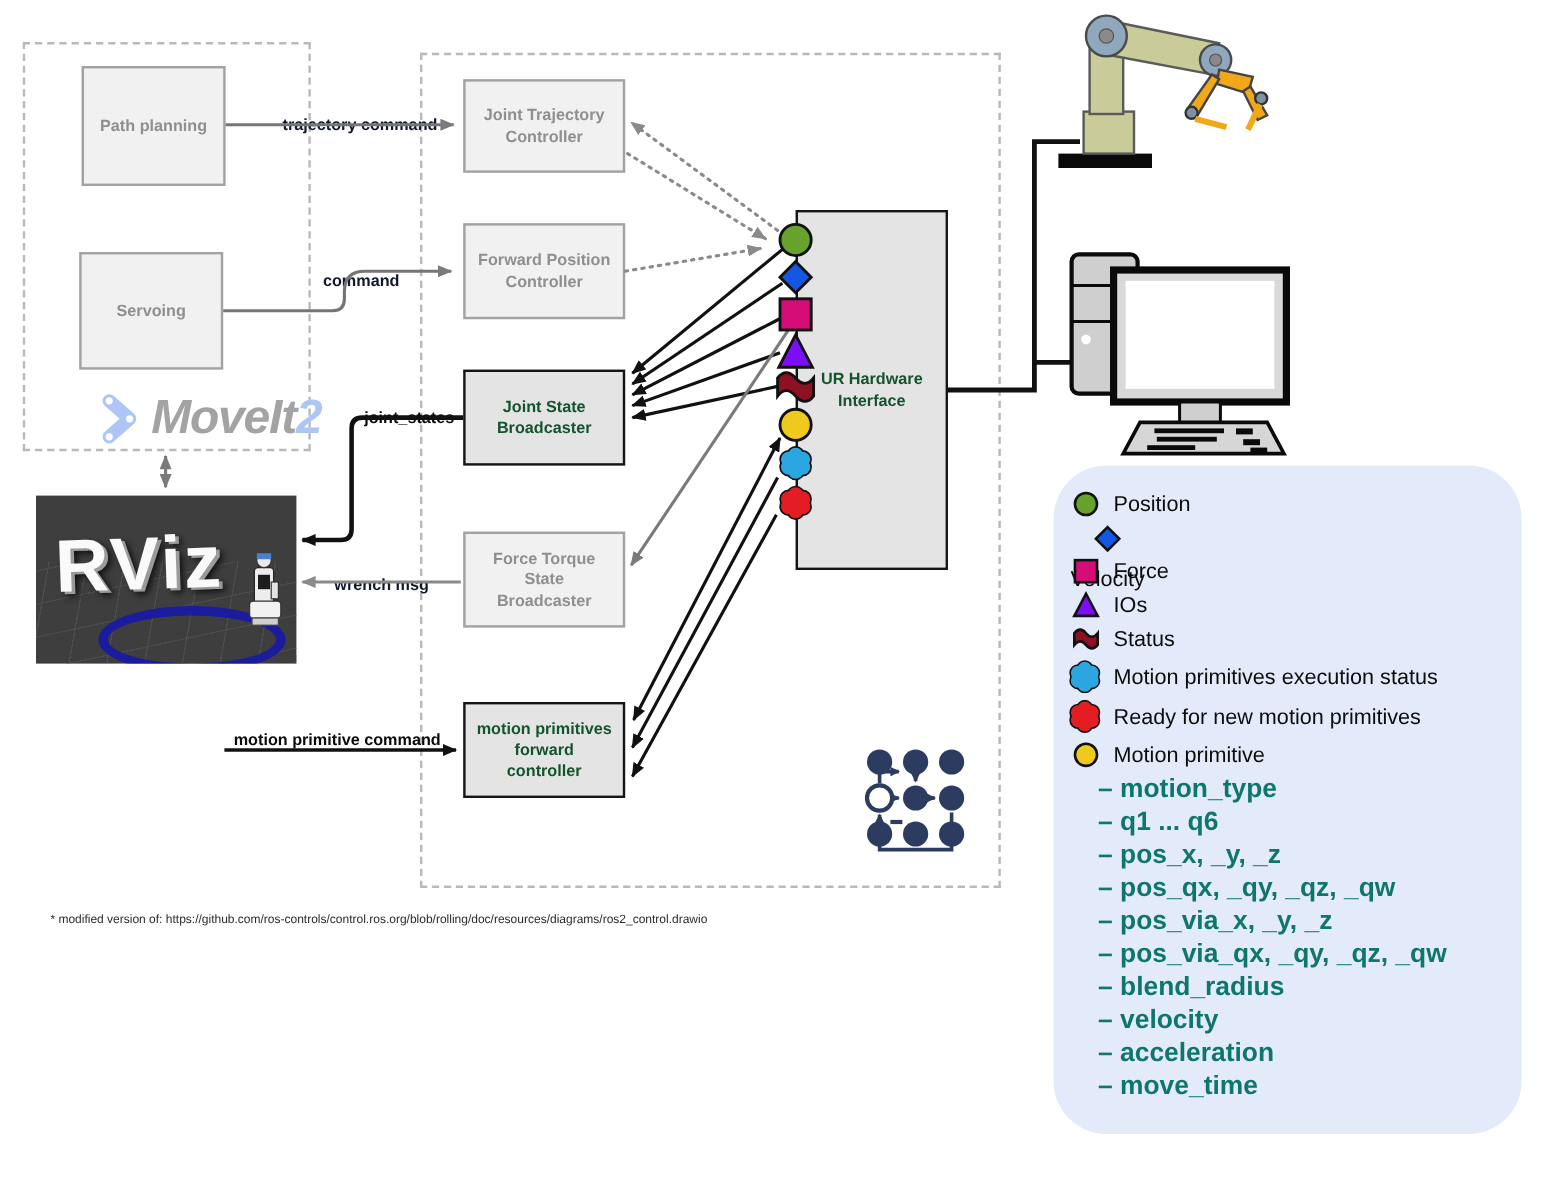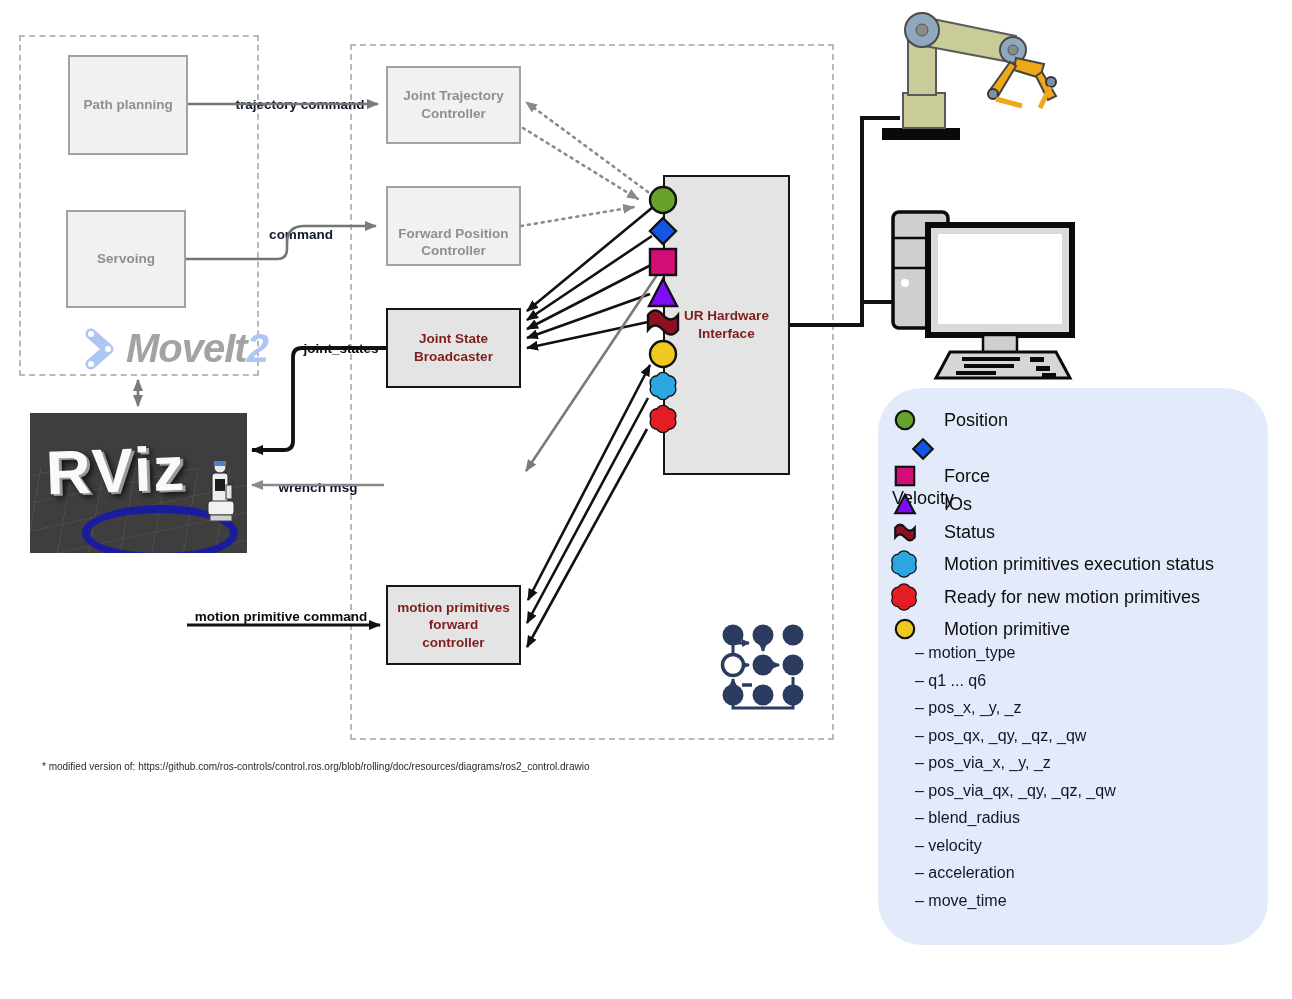--- a/index.html
+++ b/index.html
@@ -1,41 +1,41 @@
 <!DOCTYPE html>
 <html><head>
 <meta charset="utf-8">
 <style>
   html,body{margin:0;padding:0;background:#fff;}
   body{font-family:"Liberation Sans", sans-serif; width:1292px; height:999px; position:relative; overflow:hidden;}
   .stage{position:absolute; inset:0;}
   .dashedbox{position:absolute; border:2px dashed #b9b9b9; background:transparent;}
   .node{position:absolute; display:flex; align-items:center; justify-content:center; text-align:center; font-weight:bold; font-size:13.5px; line-height:1.3; box-sizing:border-box; padding:4px 8px;}
   .node.light{background:#f1f1f1; border:2px solid #a2a2a2; color:#8f8f8f;}
-  .node.dark{background:#e4e4e4; border:2px solid #151515; color:#7f1d1d;}
+  .node.dark{background:#e4e4e4; border:2px solid #151515; color:#14532d;}
   .edge-label{position:absolute; transform:translate(-50%,-50%); font-weight:bold; font-size:13.5px; white-space:nowrap;}
   .edge-label.gray{color:#0f172a;}
   .edge-label.black{color:#0a0a0a;}
   .svglayer{position:absolute; inset:0; pointer-events:none;}
   
   .moveit-logo{position:absolute; left:84px; top:326px; display:flex; align-items:center; gap:8px;}
   .moveit-text{font-size:40px; font-weight:bold; font-style:italic; color:#a3a3a3; letter-spacing:-1px;}
   .moveit-text .two{color:#aec6f5;}
   
   .rviz{position:absolute; left:30px; top:413px; width:217px; height:140px; background:#3e3e3e; overflow:hidden;}
   .rviz .grid{position:absolute; left:-20px; right:-20px; bottom:-10px; height:95px; opacity:.55;
     background-image:repeating-linear-gradient(100deg,transparent 0 30px,#5a5a5a 30px 31px),
                      repeating-linear-gradient(-12deg,transparent 0 26px,#565656 26px 27px);}
   .rviz .ring{position:absolute; left:52px; top:92px; width:140px; height:40px; border:8px solid #1717a8; border-radius:50%; opacity:.9;}
   .rviz .logo{position:absolute; left:16px; top:22px; font-size:62px; font-weight:bold; color:#fafafa; letter-spacing:2px; transform:rotate(-2deg);
     text-shadow:3px 2px 0 #9a9a9a, 5px 4px 6px rgba(0,0,0,.8);}
   
   .legend{position:absolute; left:878px; top:388px; width:390px; height:557px; background:#e3ebfa; border-radius:44px;}
-  .lrow{position:absolute; display:flex; align-items:center; gap:26px; color:#0c0c0c; font-size:18px;}
-  .lsub{position:absolute; color:#0f172a; font-size:16px; white-space:nowrap;}
+  .lrow{position:absolute; display:flex; align-items:center; gap:10px; color:#0c0c0c; font-size:18px;}
+  .lsub{position:absolute; color:#0f766e; font-size:22px; white-space:nowrap;font-weight:bold;}
   .footnote{position:absolute; left:42px; top:761px; font-size:10px; color:#2a2a2a;}
   .ursim-label{position:absolute; transform:translate(-50%,-50%); font-size:14px; color:#111;}
 </style>
 </head>
 <body>
 
 <div class="stage">
 
   <div class="dashedbox" style="left:19px; top:35px; width:236px; height:337px;"></div>
   <div class="dashedbox" style="left:350px; top:44px; width:480px; height:692px;"></div>
@@ -43,25 +43,28 @@
   <div class="node light" style="left:68px; top:55px; width:120px; height:100px;">
       <span>Path planning</span>
     </div>
   <div class="node light" style="left:66px; top:210px; width:120px; height:98px;">
       <span>Servoing</span>
     </div>
 
   <div class="node light" style="left:386px; top:66px; width:135px; height:78px;">
       <span>Joint Trajectory Controller</span>
     </div>
-  <div class="node light" style="left:386px; top:186px; width:135px; height:80px;align-items:flex-end;">
+  <div class="node light" style="left:386px; top:186px; width:135px; height:80px;">
       <span>Forward Position Controller</span>
     </div>
   <div class="node dark" style="left:386px; top:308px; width:135px; height:80px;">
       <span>Joint State Broadcaster</span>
+    </div>
+  <div class="node light" style="left:386px; top:443px; width:135px; height:80px;">
+      <span>Force Torque State Broadcaster</span>
     </div>
   <div class="node dark" style="left:386px; top:585px; width:135px; height:80px;">
       <span>motion primitives forward controller</span>
     </div>
 
   <div class="node dark" style="left:663px; top:175px; width:127px; height:300px;">
       <span>UR Hardware Interface</span>
     </div>
 
 

